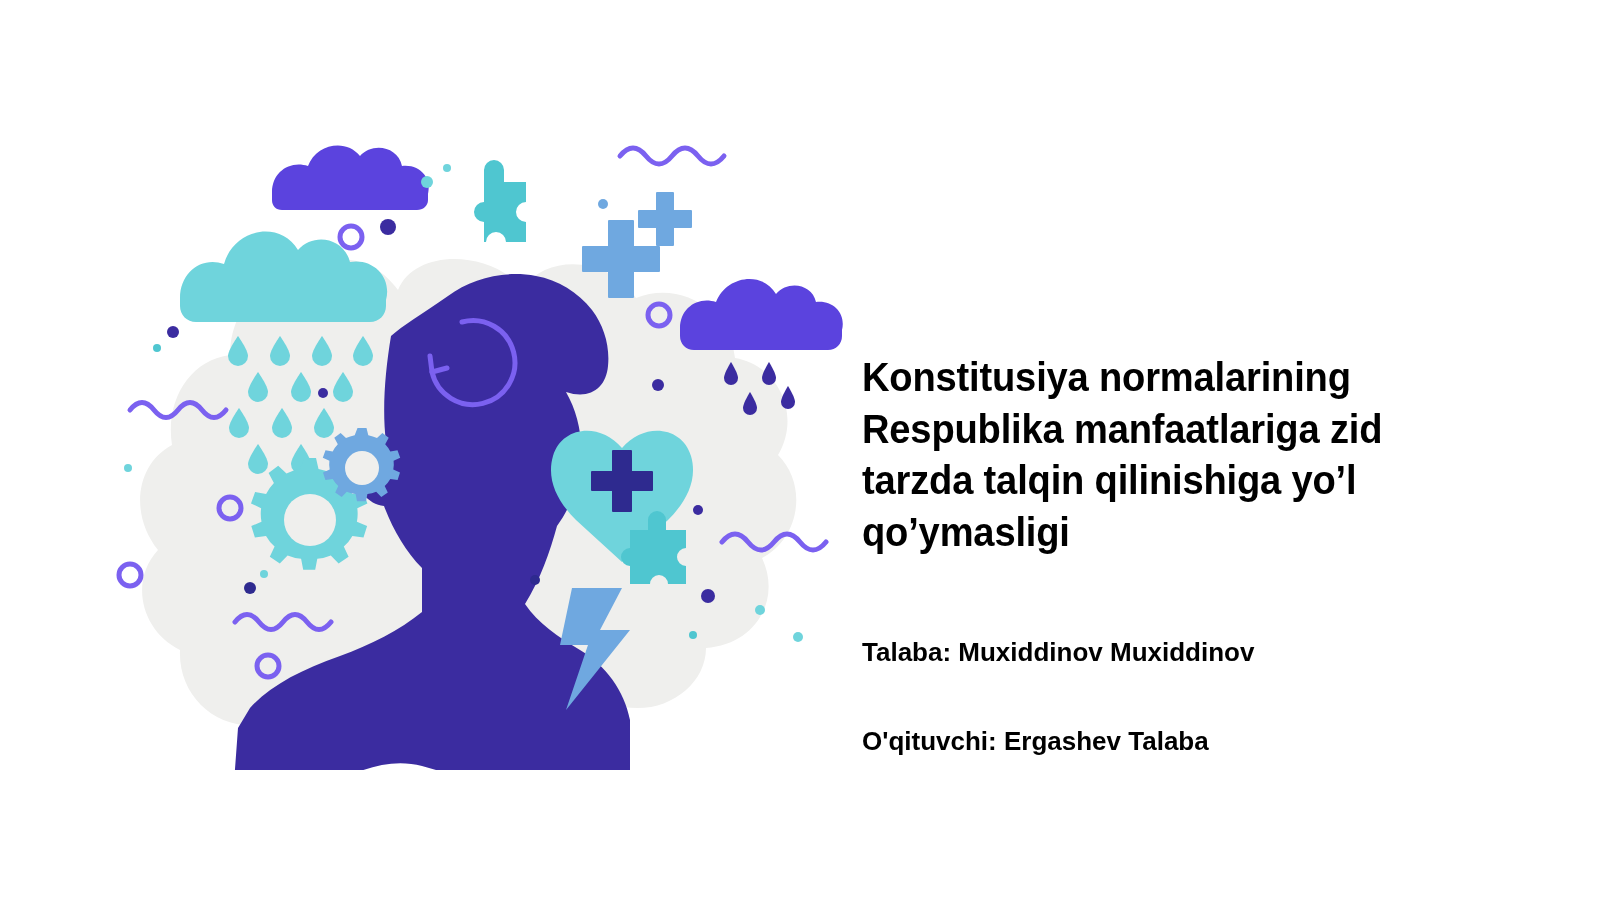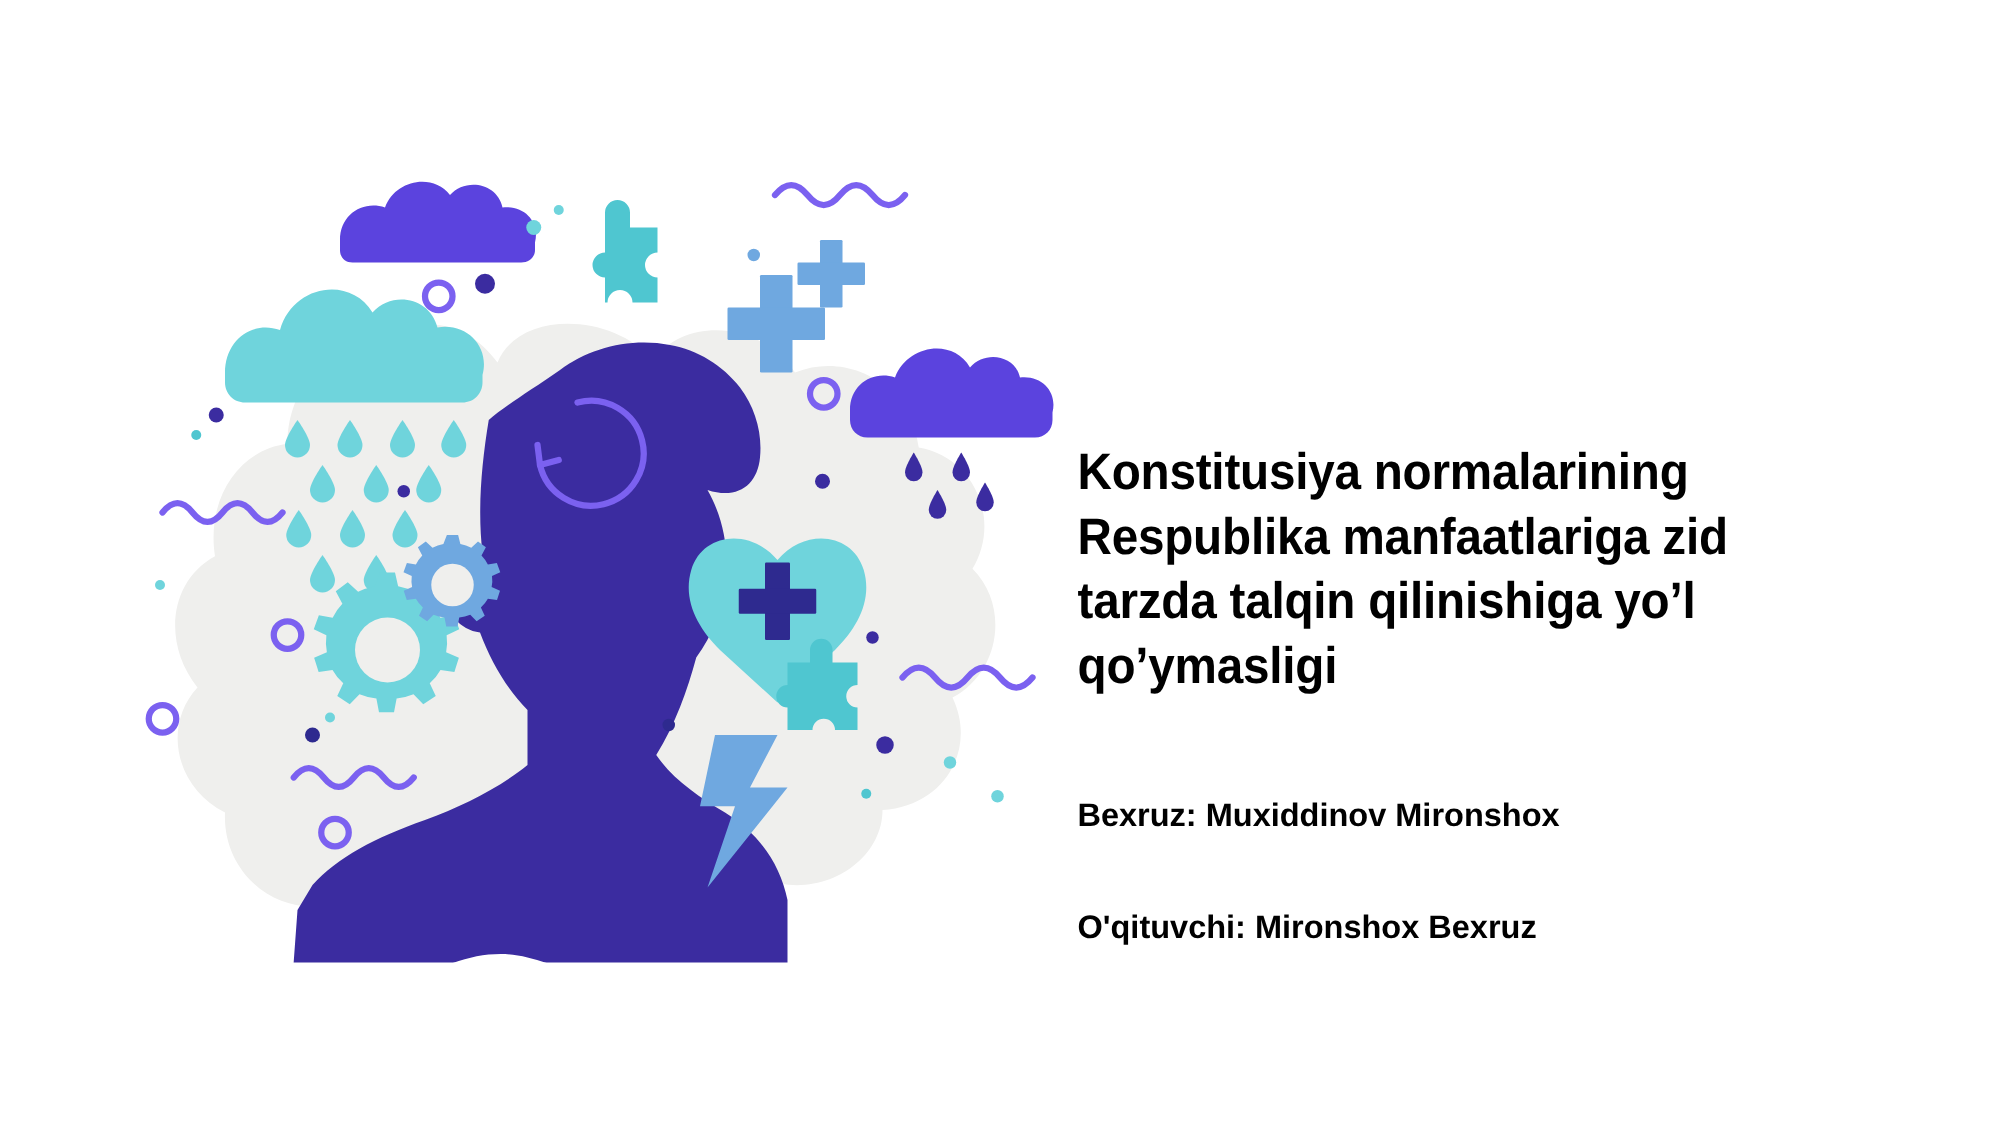--- a/index.html
+++ b/index.html
@@ -319,16 +319,16 @@
         <circle cx="688" cy="527" r="5" fill="#6FD4DC"></circle>
       </g>
 
     </svg>
   </div>
 
   <div id="text-block">
     <h1 id="slide-title">Konstitusiya normalarining Respublika manfaatlariga zid tarzda talqin qilinishiga yo’l qo’ymasligi</h1>
   </div>
 
-  <p id="student-line" class="byline">Bexruz: Muxiddinov Mironshox</p>
-  <p id="teacher-line" class="byline">O'qituvchi: Mironshox Bexruz</p>
+  <p id="student-line" class="byline">Talaba: Muxiddinov Muxiddinov</p>
+  <p id="teacher-line" class="byline">O'qituvchi: Ergashev Talaba</p>
 
 </div>
 
 </body></html>

